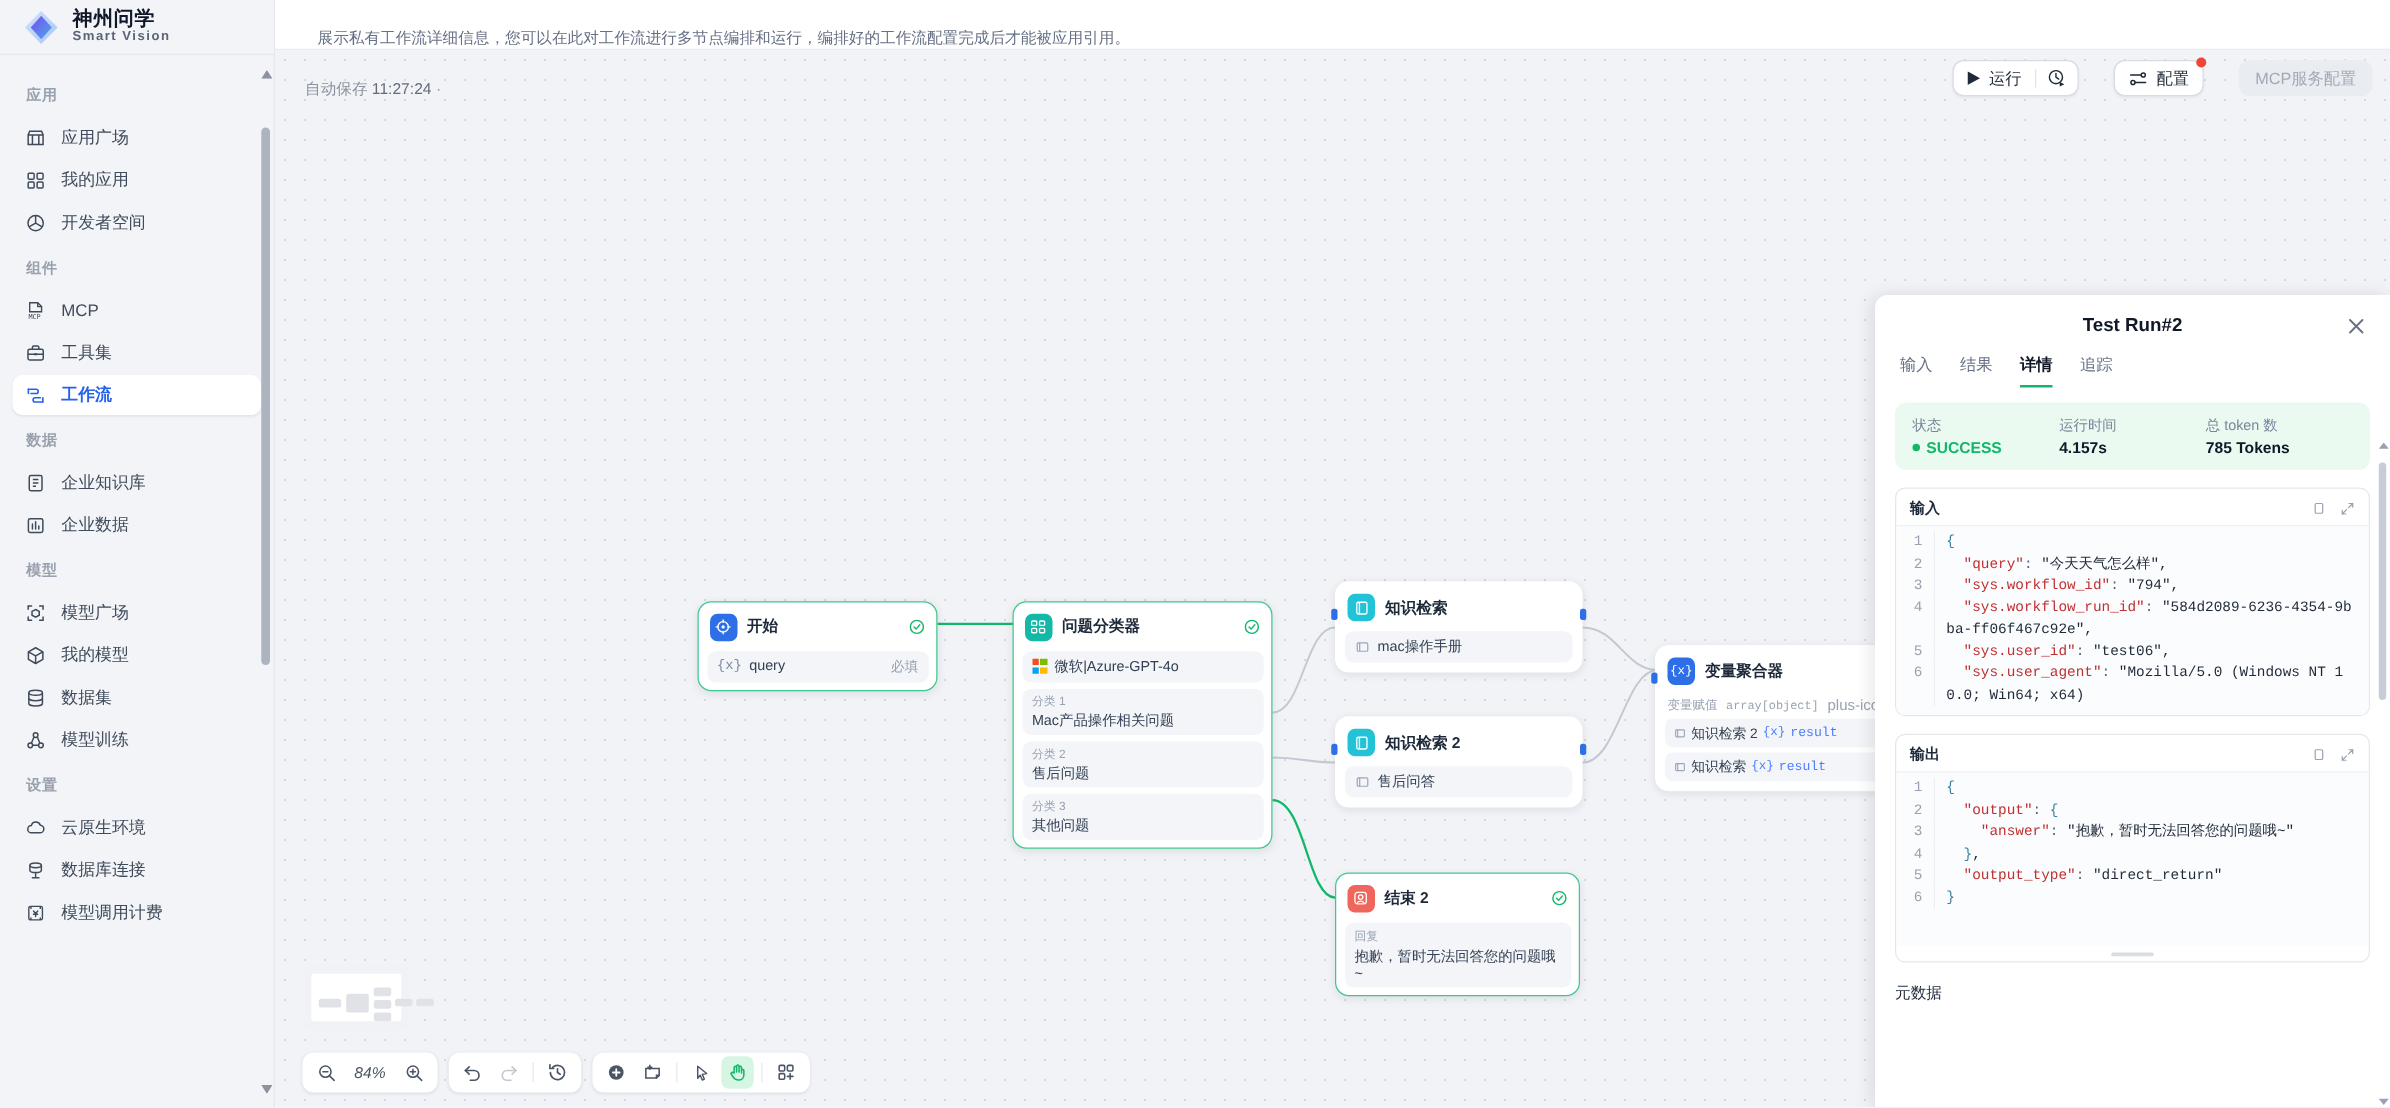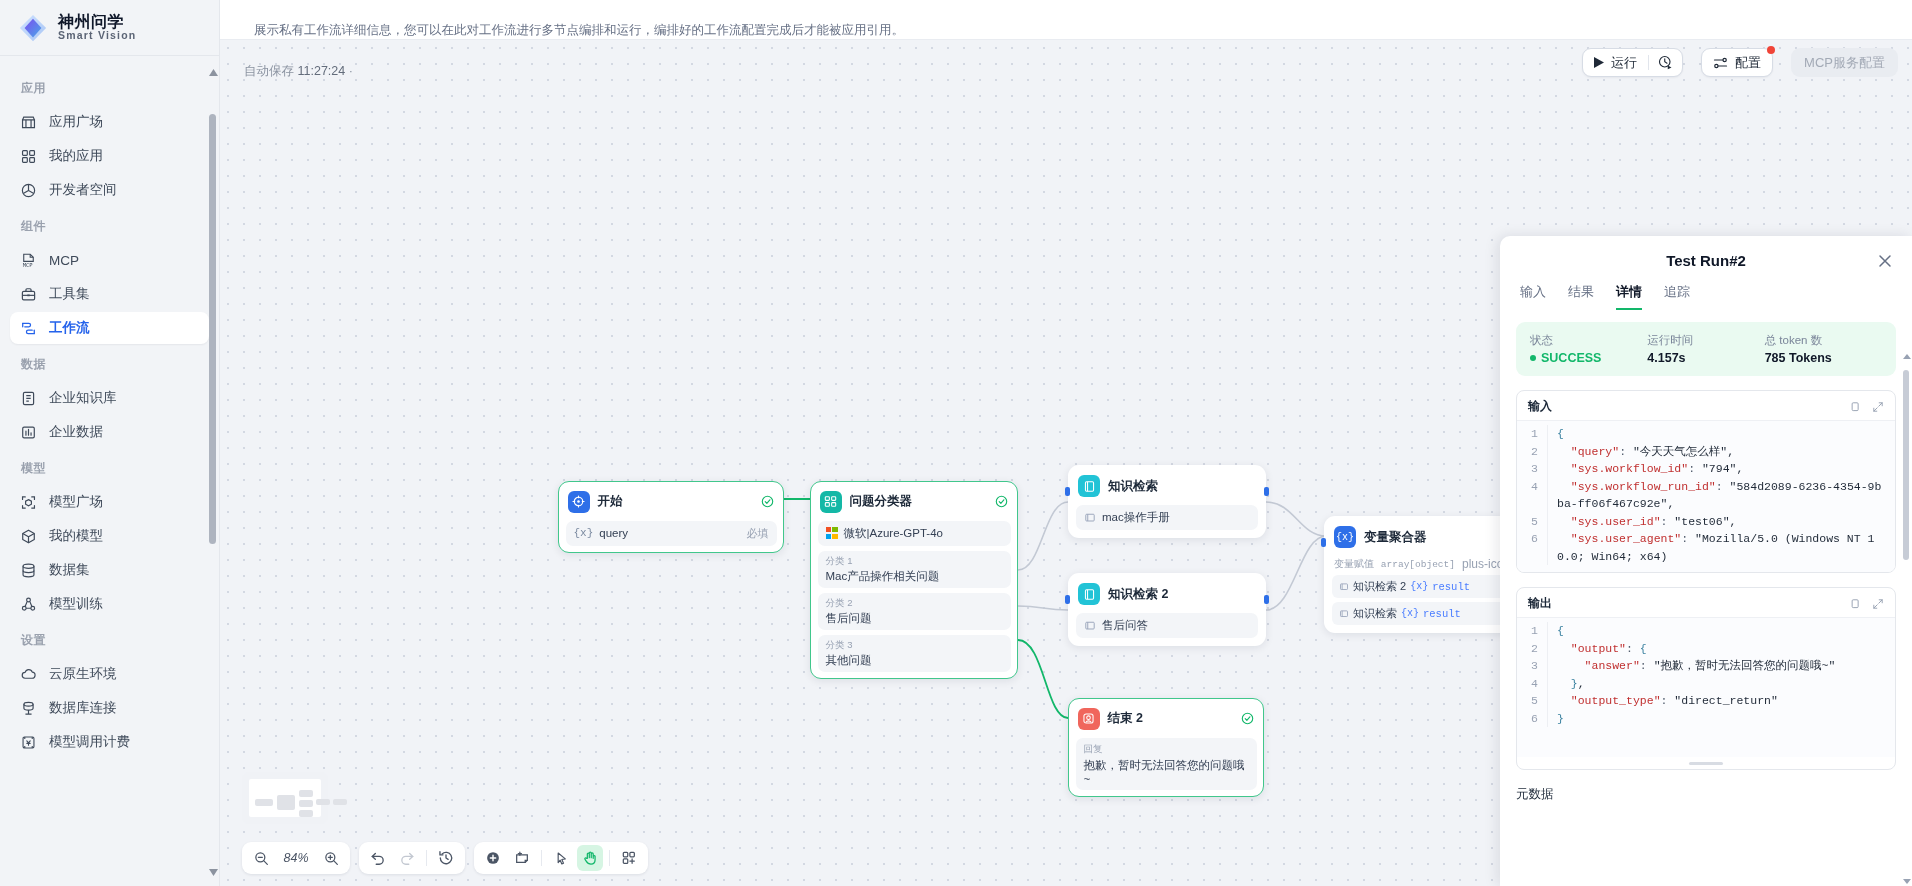--- a/index.html
+++ b/index.html
@@ -10,21 +10,21 @@
     -webkit-font-smoothing:antialiased;
   }
   .app { display:flex; width:1912px; height:886px; position:relative; }
 
   
   .sidebar {
     width:220px; height:886px; background:#f2f4f7;
     border-right:1px solid #e4e7ec; display:flex; flex-direction:column;
     position:relative; flex:0 0 220px;
   }
-  .brand { height:56px; display:flex; align-items:center; gap:10px; padding:0 18px;
+  .brand { height:44px; display:flex; align-items:center; gap:10px; padding:0 18px;
            border-bottom:1px solid #e4e7ec; background:#f2f4f7; }
   .logo { width:30px; height:30px; position:relative; flex:0 0 30px; }
   .brand-txt { line-height:1.05; }
   .brand-cn { font-size:16px; font-weight:700; color:#0f1729; letter-spacing:.5px; }
   .brand-en { font-size:10.5px; font-weight:700; color:#5b6475; letter-spacing:1.2px; }
 
   .navscroll { flex:1; overflow:hidden; padding:14px 10px 10px 10px; position:relative; }
   .nav-group-title { font-size:12px; color:#9aa1ae; padding:10px 10px 7px 11px; letter-spacing:.5px;font-weight:bold;}
   .nav-item { display:flex; align-items:center; gap:12px; height:32px;
               padding:0 10px; margin:2px 0; border-radius:8px; cursor:pointer;
@@ -59,21 +59,21 @@
   
   .canvas-wrap { flex:1; position:relative; overflow:hidden; background:#f1f3f7; }
   .canvas-dots {
     position:absolute; inset:0;
     background-image:radial-gradient(#d3d8e2 1px, transparent 1.1px);
     background-size:16px 16px;
   }
   .autosave { position:absolute; left:24px; top:23px; font-size:12.5px; color:#8b93a1; z-index:4;}
   .autosave b { color:#636c7b; font-weight:400; }
 
-  .toolbar-tr { position:absolute; right:14px; top:8px; display:flex; align-items:center; gap:18px; z-index:6;}
+  .toolbar-tr { position:absolute; right:14px; top:8px; display:flex; align-items:center; gap:28px; z-index:6;}
   .pill { background:#fff; border:1px solid #d7dce5; border-radius:9px;
           height:29px; display:flex; align-items:center; box-shadow:0 1px 2px rgba(16,24,40,.05);}
   .pill .seg { display:flex; align-items:center; gap:7px; padding:0 11px; font-size:13px;
                color:#1f2937; cursor:pointer; height:100%; }
   .pill .divider { width:1px; height:15px; background:#e1e5ec; }
   .pill.cfg { position:relative; }
   .dot-red { position:absolute; right:-3px; top:-3px; width:8px;height:8px;border-radius:50%;background:#f04438;}
   .btn-ghost { height:29px; padding:0 13px; border-radius:9px; background:#e9ecf1;
                display:flex;align-items:center; font-size:13px; color:#a3aab6; cursor:not-allowed;}
 
@@ -418,21 +418,21 @@
 
         <path d="M798 600 C 824 600, 826 678, 848 678" stroke="#12b76a" stroke-width="1.8" fill="none"></path>
 
         <path d="M1046 462 C 1074 462, 1080 496, 1106 496" stroke="#c3c9d4" stroke-width="1.6" fill="none"></path>
 
         <path d="M1046 570 C 1074 570, 1080 496, 1106 496" stroke="#c3c9d4" stroke-width="1.6" fill="none"></path>
 
         <path d="M1300 496 H1360" stroke="#c3c9d4" stroke-width="1.6" fill="none"></path>
       </svg>
 
-      <div class="node sel" style="left:338px; top:441px; width:226px;">
+      <div class="node sel" style="left:338px; top:441px; width:192px;">
         <div class="node-hd">
           <div class="node-ico" style="background:#2e6fe8">
             <svg viewBox="0 0 16 16" fill="none" stroke="#fff" stroke-width="1.4">
               <circle cx="8" cy="8" r="5.2"></circle>
                 <circle cx="8" cy="8" r="1.6" fill="#fff" stroke="none"></circle>
               <path d="M8 1.2 V3.4 M8 12.6 V14.8 M1.2 8 H3.4 M12.6 8 H14.8" stroke-linecap="round"></path>
             </svg>
           </div>
           <div class="node-name">开始</div>
           <svg class="chk" viewBox="0 0 16 16" fill="none" stroke="#12b76a" stroke-width="1.4">

